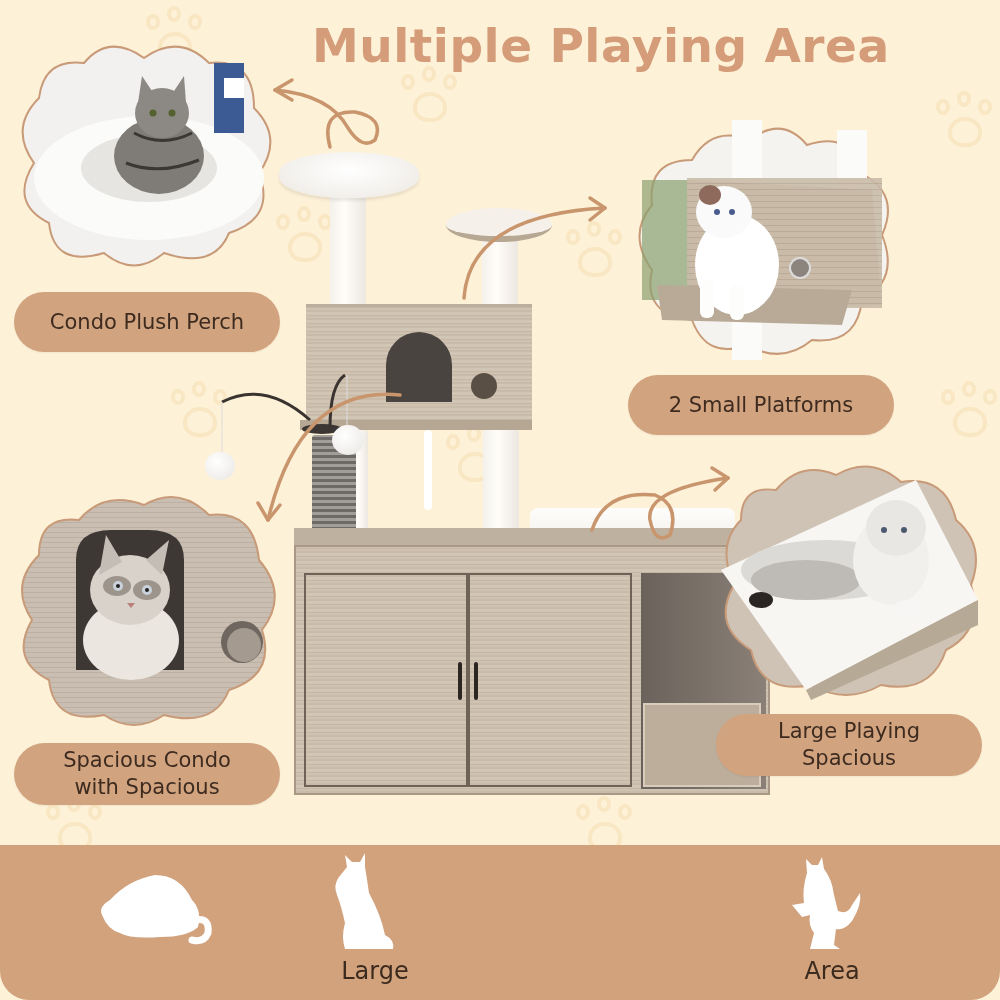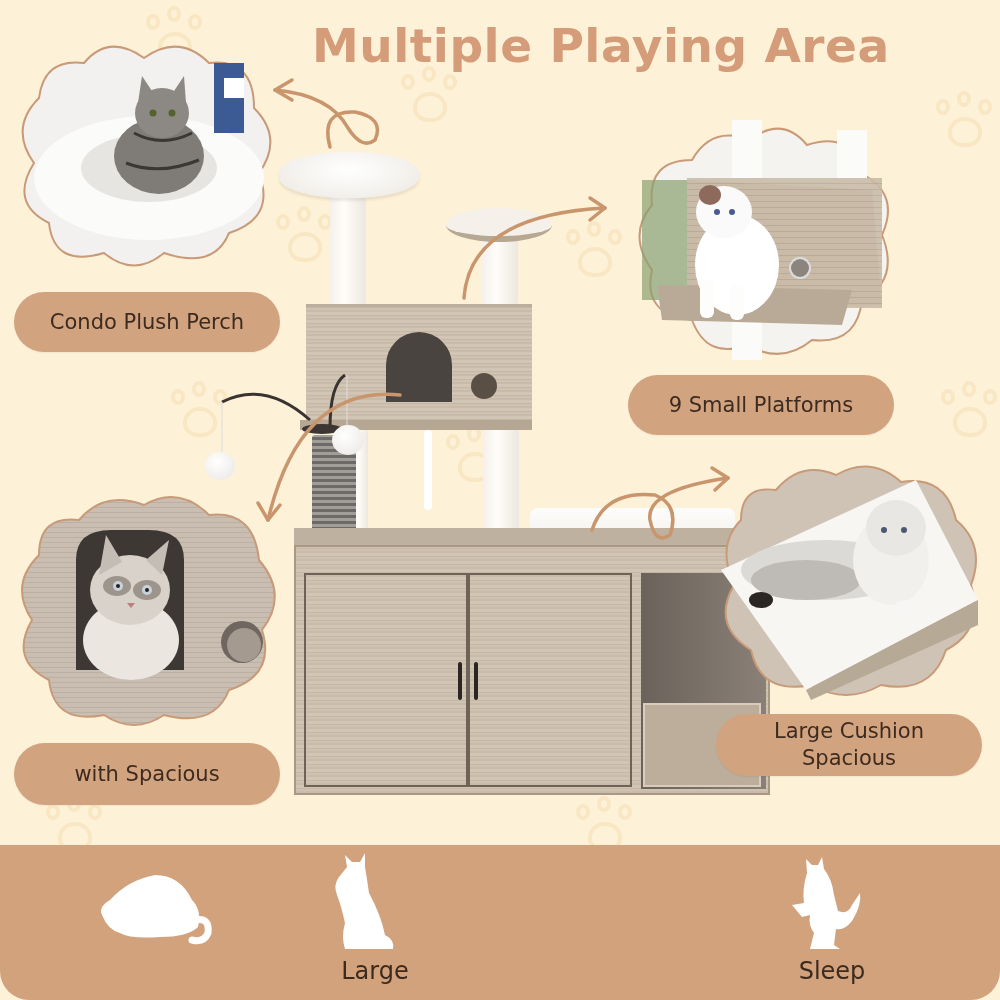--- a/index.html
+++ b/index.html
@@ -260,43 +260,44 @@
 
       <path d="M592 530 Q605 490 655 495 Q680 505 670 535 Q655 545 650 520 Q645 490 728 478"></path>
       <path d="M728 478 L712 468 M728 478 L715 490"></path>
     </g>
   </svg>
 
   <div class="pill" style="left:14px;top:292;top:292px;width:266px;height:60px;">
     <span>Condo Plush Perch</span>
   </div>
   <div class="pill" style="left:628px;top:375px;width:266px;height:60px;">
-    <span>9 Small Platforms</span>
+    <span>2 Small Platforms</span>
   </div>
   <div class="pill" style="left:14px;top:743px;width:266px;height:62px;">
+    <span>Spacious Condo</span>
     <span>with Spacious</span>
   </div>
   <div class="pill" style="left:716px;top:714px;width:266px;height:62px;">
-    <span>Large Cushion</span>
+    <span>Large Playing</span>
     <span>Spacious</span>
   </div>
 
   <div class="footer">
     <div class="act" style="left:80px;">
       <svg width="160" height="110" viewBox="0 0 160 110">
         <path d="M22 70 Q18 62 30 55 Q48 35 75 30 Q100 30 112 55 Q122 65 118 82 Q108 92 80 92 Q50 94 40 88 Q28 85 22 70 Z" fill="#fff"></path>
         <path d="M115 75 Q130 72 128 88 Q124 98 112 95" stroke="#fff" stroke-width="7" fill="none" stroke-linecap="round"></path>
       </svg>
     </div>
     <div class="act" style="left:295px;">
       <svg width="160" height="110" viewBox="0 0 160 110">
         <path d="M52 22 L50 10 L57 17 L65 17 L70 8 L70 22 Q72 34 74 48 Q86 70 90 90 Q100 95 98 104 L50 104 Q46 92 50 78 Q46 60 42 50 Q38 40 44 32 Z" fill="#fff"></path>
       </svg>
       <div class="act-label">Large</div>
     </div>
     <div class="act" style="left:752px;">
       <svg width="160" height="110" viewBox="0 0 160 110">
         <path d="M55 28 L54 14 L60 20 L66 20 L70 12 L72 24 Q80 34 82 50 L86 66 Q96 70 100 60 L108 48 Q110 60 100 76 Q92 86 84 84 L82 100 L88 104 L58 104 L62 88 Q56 80 58 70 L50 72 L40 60 L52 58 Q50 44 55 28 Z" fill="#fff"></path>
       </svg>
-      <div class="act-label">Sleep</div>
+      <div class="act-label">Area</div>
     </div>
   </div>
 </div>
 
 </body></html>

